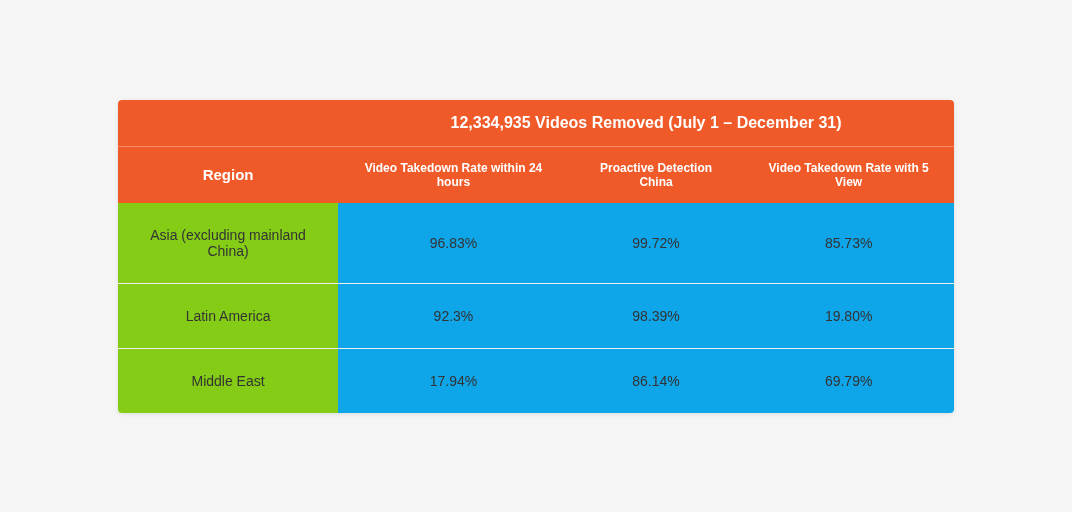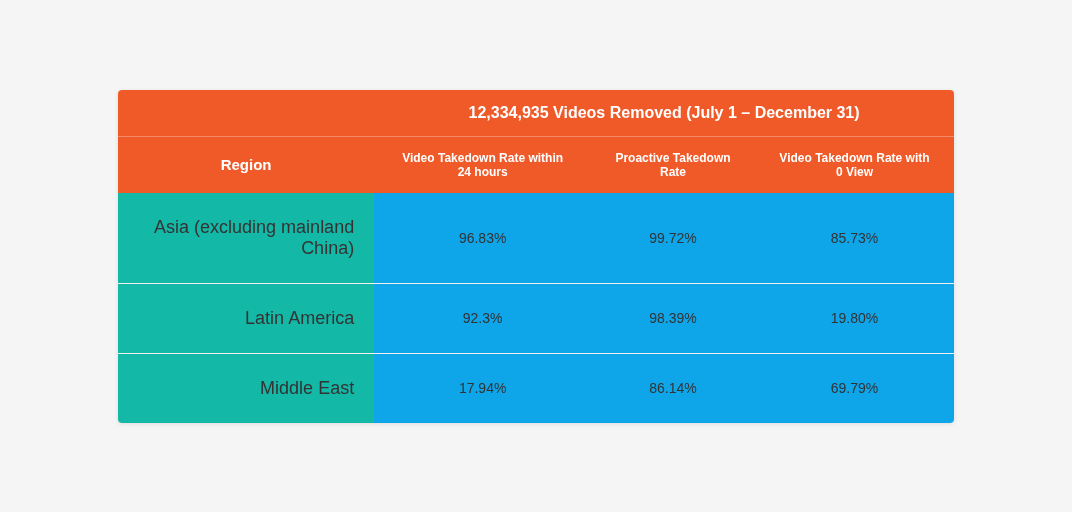--- a/index.html
+++ b/index.html
@@ -50,23 +50,23 @@
       border-top: 1px solid rgba(255,255,255,0.3);
     }
 
     .header-sub th.region-header {
       font-size: 15px;
       font-weight: bold;
       margin-left: 16px;
     }
 
     .region-cell {
-      background-color: #14b8a6;
-      text-align: right;
-      font-size: 18px;
+      background-color: #84cc16;
+      text-align: center;
+      font-size: 14px;
       color: #333;
       padding: 24px 20px;
       vertical-align: middle;
     }
 
     .data-cell {
       background-color: #0ea5e9;
       text-align: center;
       font-size: 14px;
       color: #333;
@@ -88,22 +88,22 @@
 <div class="table-container">
   <table>
     <thead>
       <tr class="header-main">
         <td></td>
         <td colspan="3">12,334,935 Videos Removed (July 1 – December 31)</td>
       </tr>
       <tr class="header-sub">
         <th class="region-header">Region</th>
         <th>Video Takedown Rate within 24 hours</th>
-        <th>Proactive Takedown Rate</th>
-        <th>Video Takedown Rate with 0 View</th>
+        <th>Proactive Detection China</th>
+        <th>Video Takedown Rate with 5 View</th>
       </tr>
     </thead>
     <tbody id="table-body">
     <tr class="data-row">
           <td class="region-cell">Asia (excluding mainland China)</td>
           <td class="data-cell">96.83%</td>
           <td class="data-cell">99.72%</td>
           <td class="data-cell">85.73%</td>
         </tr>
         <tr class="data-row">

